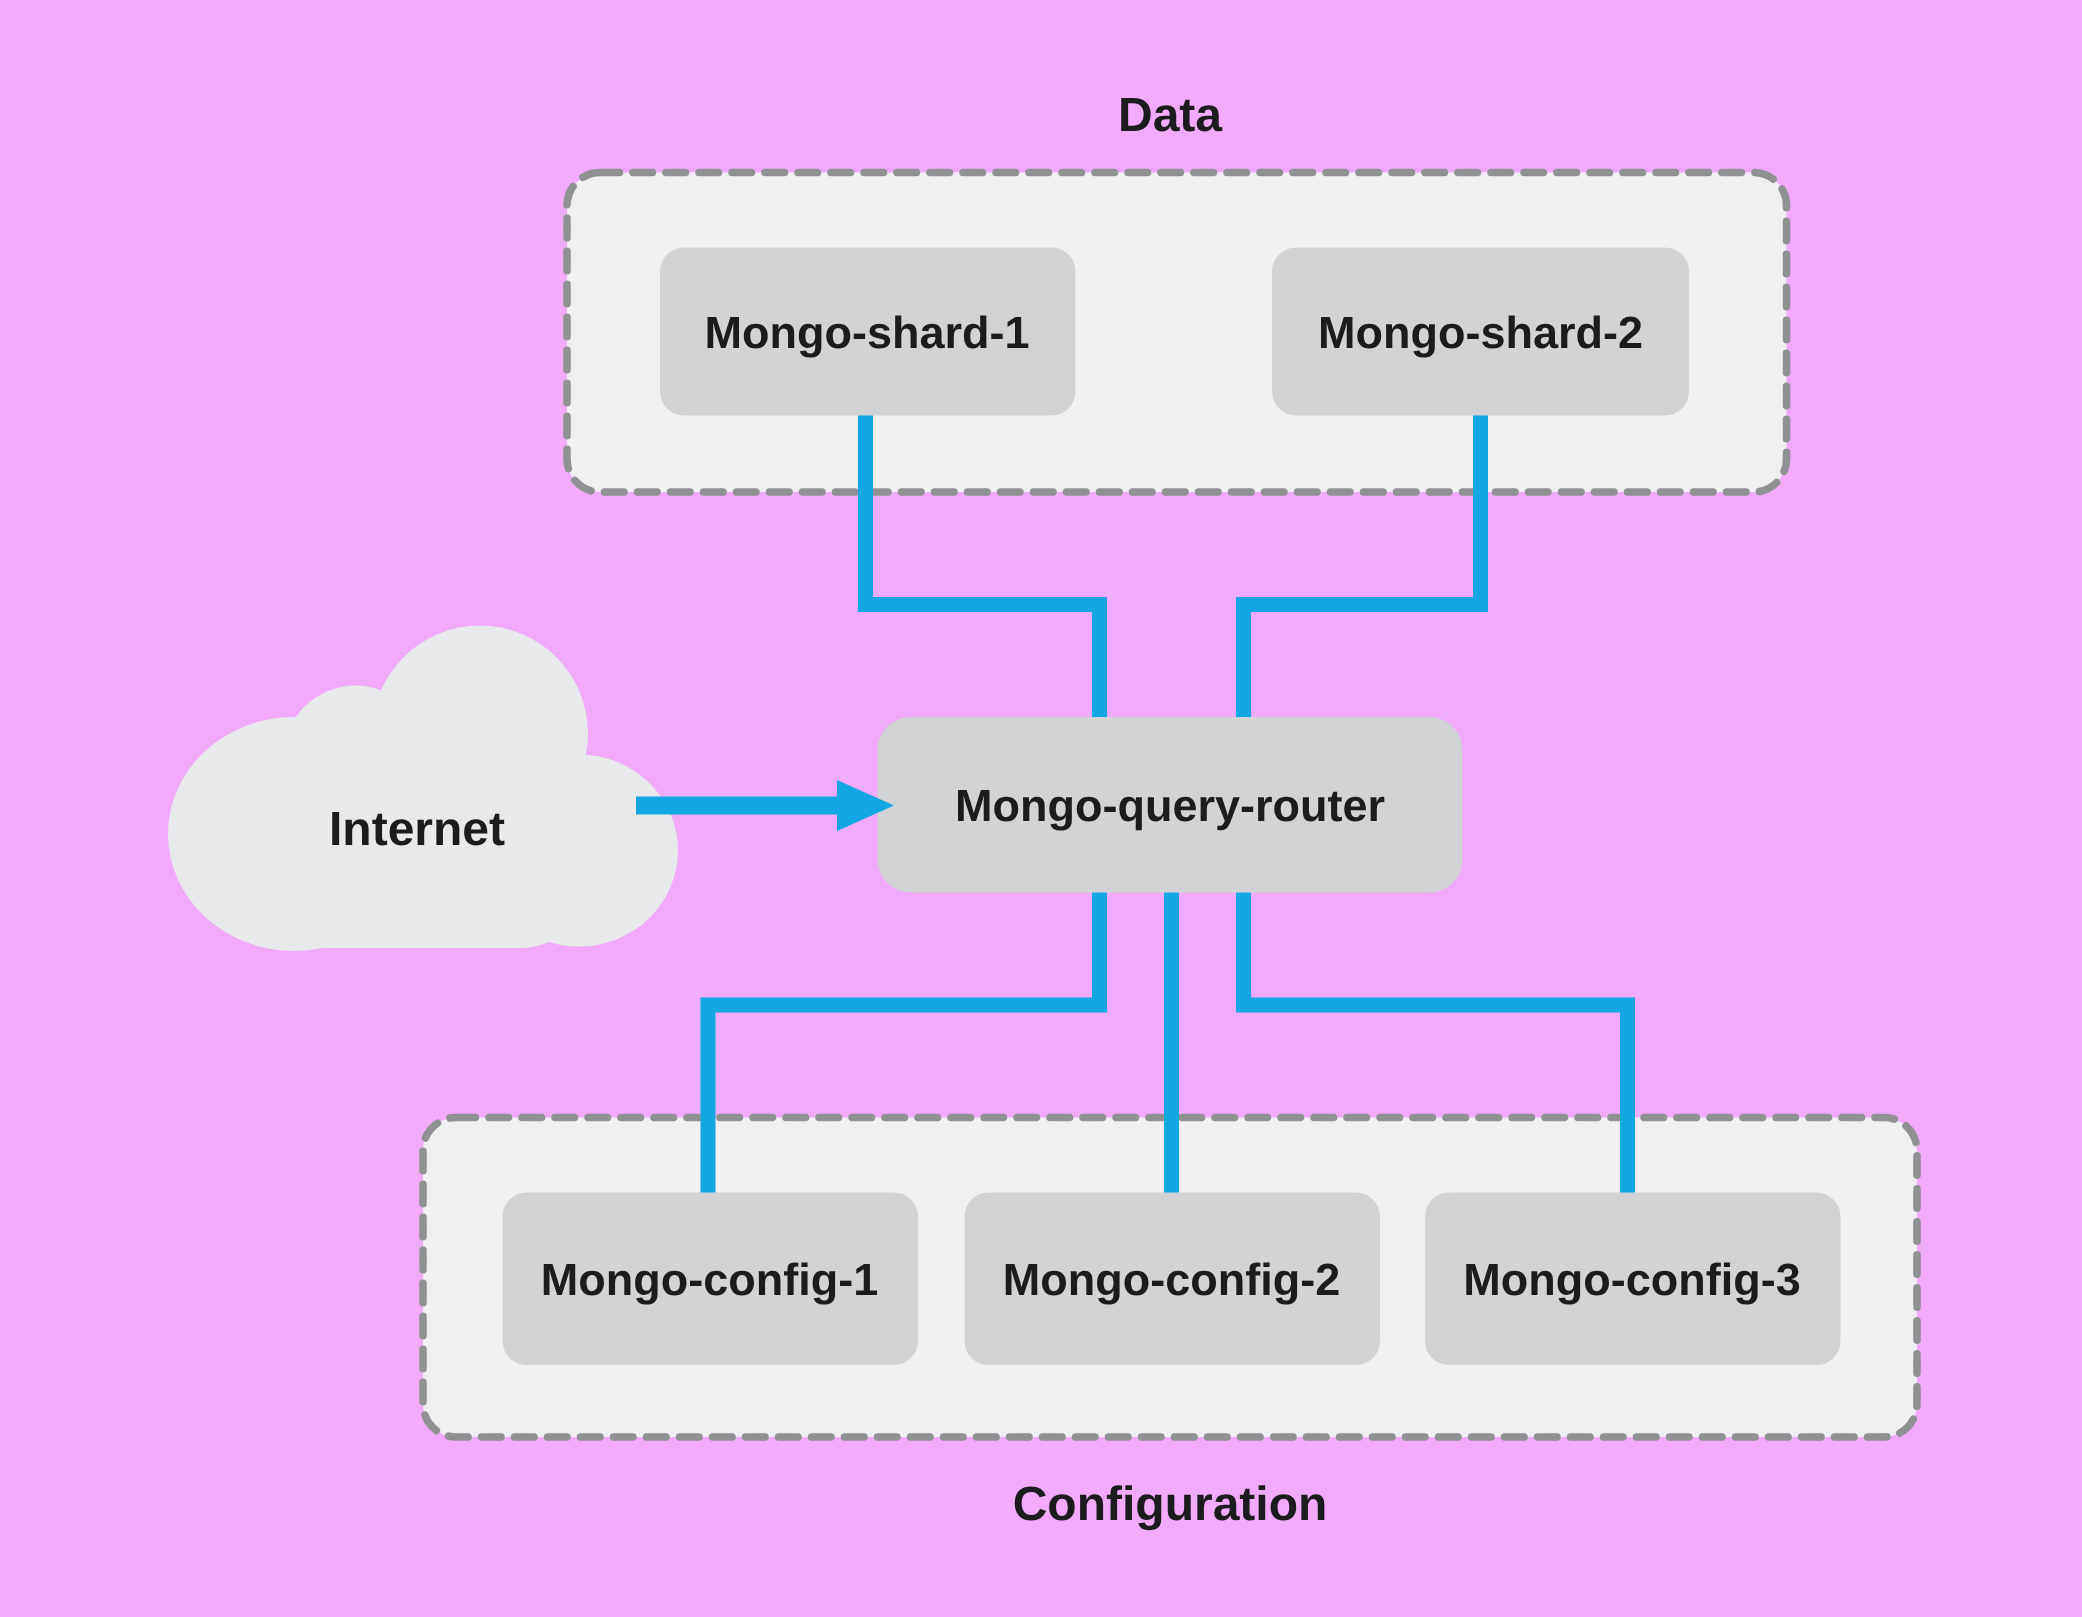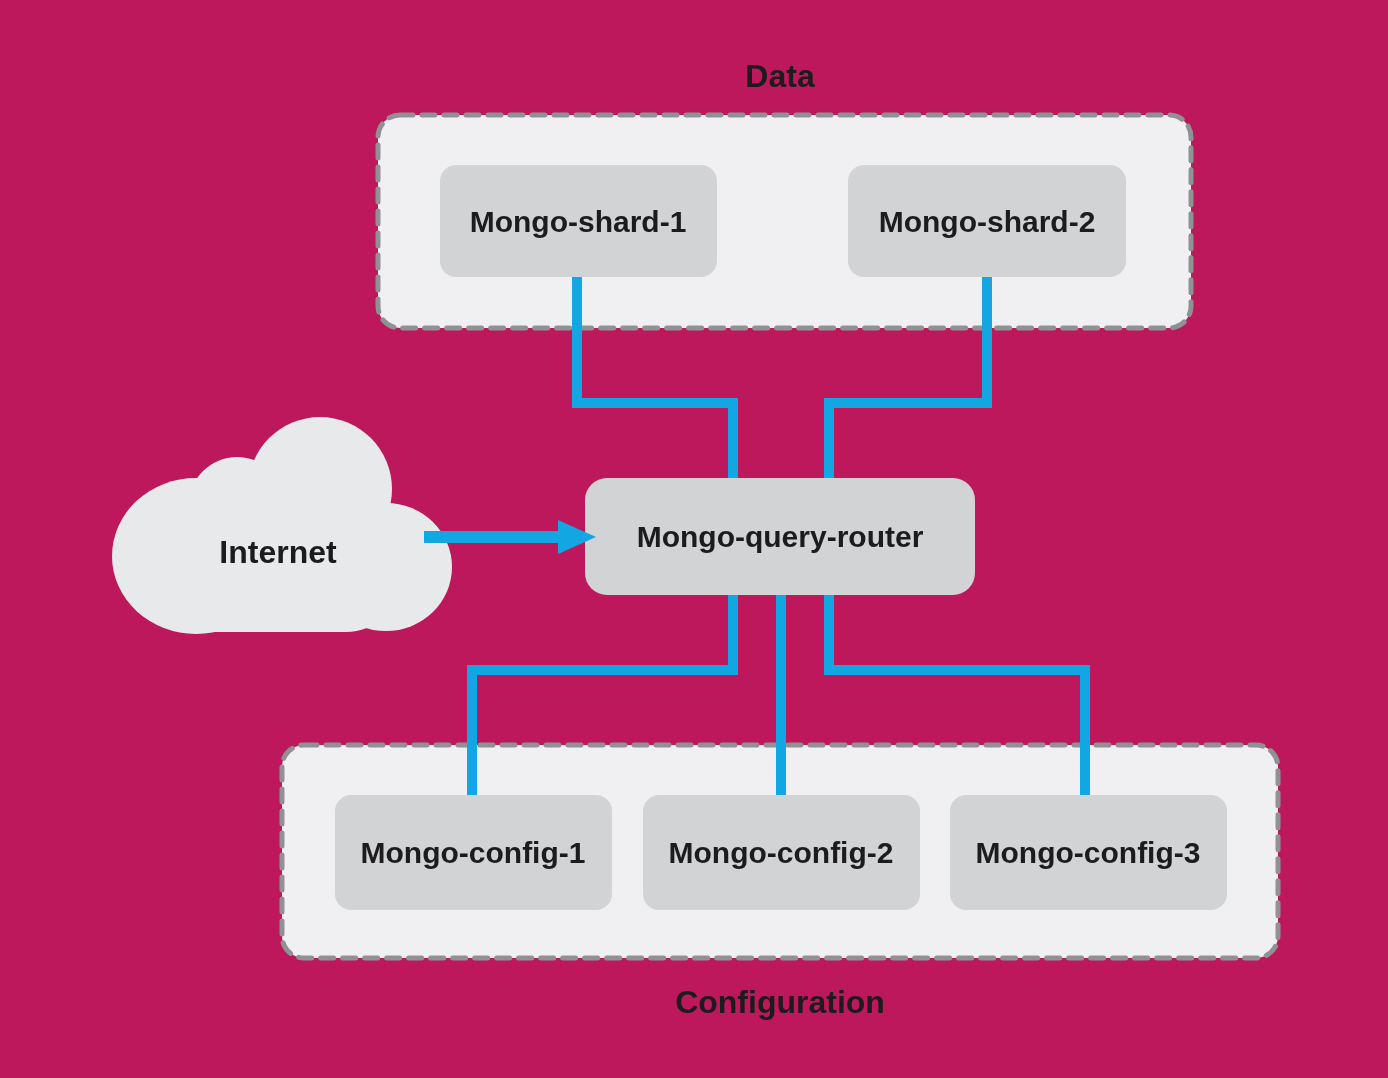--- a/index.html
+++ b/index.html
@@ -4,21 +4,21 @@
 <style>
   html, body {
     margin: 0;
     padding: 0;
     background: #ffffff;
   }
   #stage {
     position: relative;
     width: 1388px;
     height: 1078px;
-    background: #be185d;
+    background: #f0abfc;
     font-family: "Liberation Sans", sans-serif;
   }
   svg { display: block; }
 
   .group-box {
     stroke: #8f9193;
     stroke-width: 5;
     stroke-dasharray: 13 9;
     stroke-linecap: round;
   }

